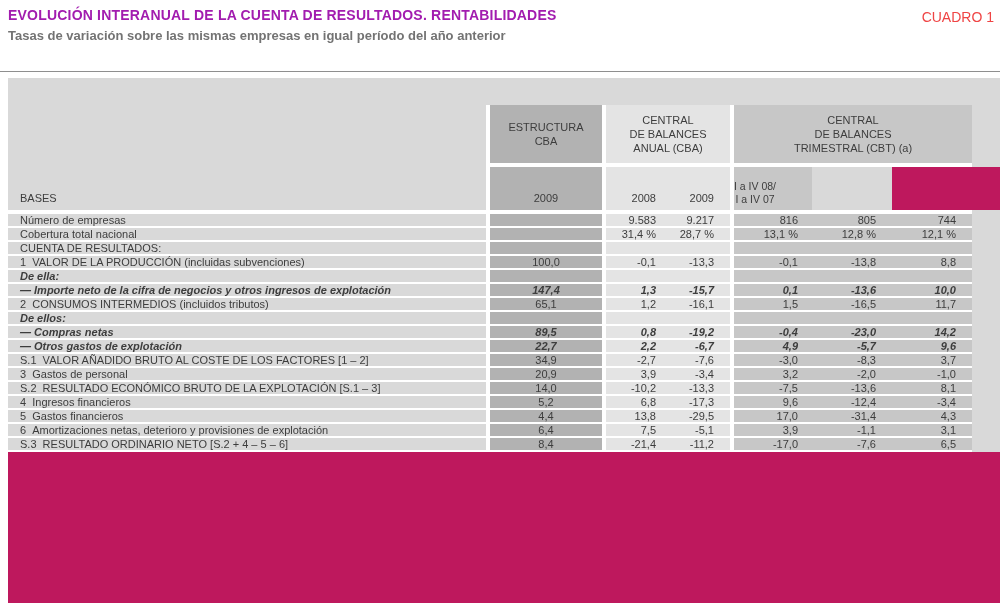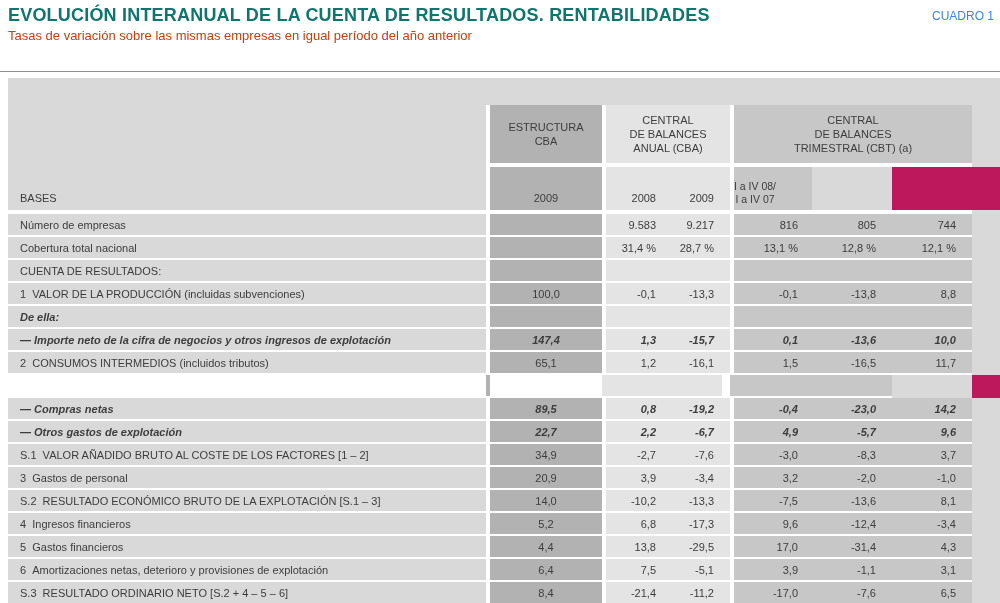--- a/index.html
+++ b/index.html
@@ -1,23 +1,23 @@
 <!DOCTYPE html>
 <html><head>
 <meta charset="utf-8">
 <style>
   html,body{margin:0;padding:0;background:#ffffff;}
   .page{position:relative;width:1000px;height:603px;overflow:hidden;
         font-family:"Liberation Sans",sans-serif;color:#3d3d3d;}
 
   
   .doc-header{position:absolute;top:7px;left:8px;right:110px;}
-  .title{font-size:18px;font-weight:bold;color:#0f766e;letter-spacing:.2px;line-height:17px;}
-  .subtitle{font-size:13px;font-weight:normal;color:#c2410c;margin-top:4px;line-height:16px;}
-  .cuadro{position:absolute;top:9px;right:6px;font-size:12px;color:#3b82f6;}
+  .title{font-size:14px;font-weight:bold;color:#a21caf;letter-spacing:.2px;line-height:17px;}
+  .subtitle{font-size:13px;font-weight:bold;color:#737373;margin-top:4px;line-height:16px;}
+  .cuadro{position:absolute;top:9px;right:6px;font-size:14px;color:#ef4444;}
   .rule{position:absolute;top:71px;left:0;width:1000px;height:1px;background:#8f8f8f;}
 
   
   .table-wrap{position:absolute;top:78px;left:8px;width:992px;height:525px;
               background:#be185d;font-size:11px;}
   .grid{display:grid;grid-template-columns:478px 4px 112px 4px 58px 58px 8px 4px 78px 80px 80px 1fr;}
   .c{display:flex;align-items:center;box-sizing:border-box;min-width:0;}
 
   .bg-base{background:#d9d9d9;}
   .bg-est{background:#b2b2b2;}
@@ -40,21 +40,21 @@
   .c09{padding-right:8px;}
   .t1{padding-right:14px;}
   .t2{padding-right:16px;}
   .t3{padding-right:16px;}
 
   .bases-label{padding-bottom:6px;font-size:11px;}
   .year{padding-bottom:6px;}
   .year-est{justify-content:center;padding-bottom:6px;}
   .qtr{justify-content:flex-start;text-align:center;font-size:10.5px;line-height:13px;padding-bottom:4px;}
 
-  .r-data{height:23px;}
+  .r-data{height:14px;}
   .r-data > .c{border-bottom:2px solid #ffffff;}
   .r-data > .rmargin{border-bottom:none;}
   .row-italic .label,.row-italic .num,.row-subhead .label{font-style:italic;font-weight:bold;}
 </style>
 </head>
 <body>
 
 <div class="page">
 
   <div class="doc-header">
@@ -223,20 +223,21 @@
     <div class="c bg-cba num c08">1,2</div>
     <div class="c bg-cba num c09">-16,1</div>
     <div class="c bg-cba"></div>
     <div class="c bg-white"></div>
     <div class="c bg-cbt num t1">1,5</div>
     <div class="c bg-cbt num t2">-16,5</div>
     <div class="c bg-cbt num t3">11,7</div>
     <div class="c bg-base rmargin"></div>
   </div>
         <div class="grid r-data row-subhead">
+    <div class="c bg-base label">De ellos:</div>
     <div class="c bg-white"></div>
     <div class="c bg-est num est"></div>
     <div class="c bg-white"></div>
     <div class="c bg-cba num c08"></div>
     <div class="c bg-cba num c09"></div>
     <div class="c bg-cba"></div>
     <div class="c bg-white"></div>
     <div class="c bg-cbt num t1"></div>
     <div class="c bg-cbt num t2"></div>
     <div class="c bg-cbt num t3"></div>

